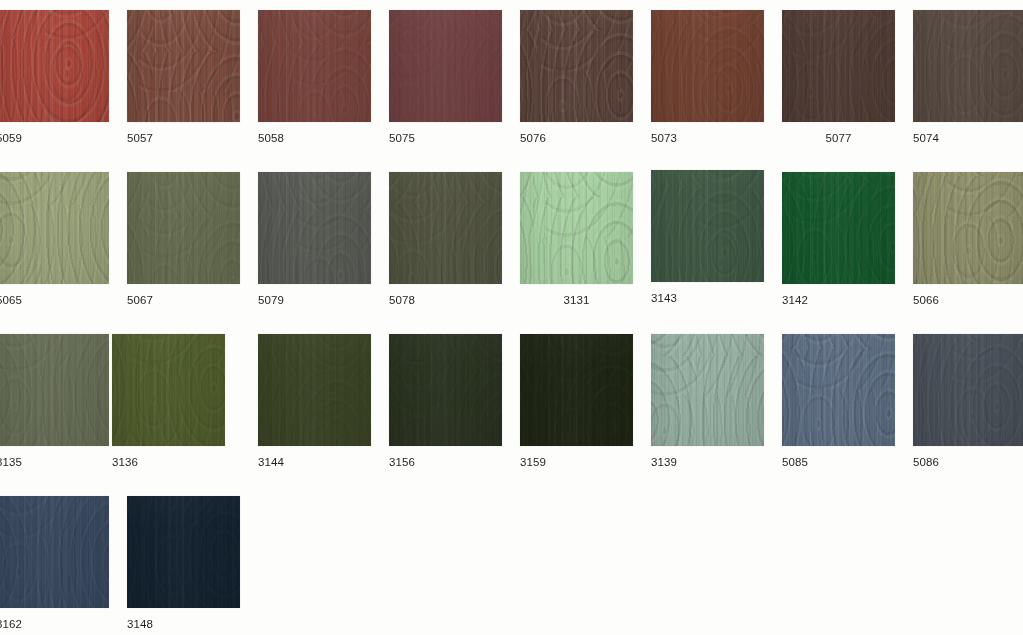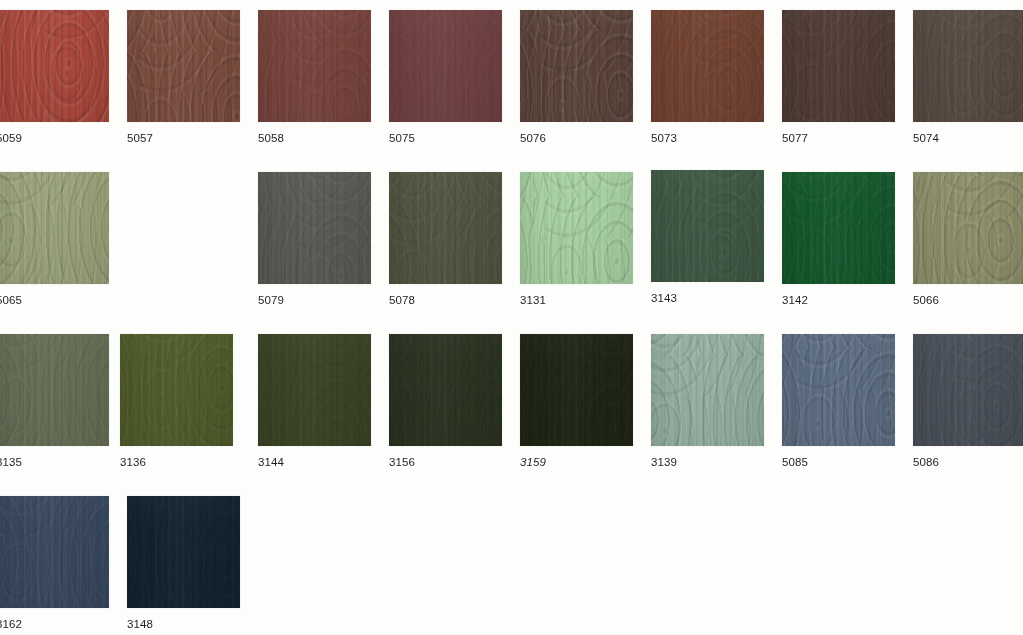--- a/index.html
+++ b/index.html
@@ -167,38 +167,46 @@
         <div class="grain-shade"></div>
       </div>
       <div class="swatch-label" style="color: rgb(35, 31, 32);">5073</div>
     </div>
     <div class="swatch-cell" style="left: 782px; top: 10px; width: 113px;">
       <div class="swatch-chip grain-soft" style="width: 113px; height: 112px; background-color: rgb(78, 58, 51);">
         <div class="grain-vertical"></div>
         <div class="grain-knots" style="background-position: 42px 18px, 18px 58px;"></div>
         <div class="grain-shade"></div>
       </div>
-      <div class="swatch-label" style="color: rgb(35, 31, 32);">5077</div>
+      <div class="swatch-label" style="color: rgb(35, 31, 32); text-align: center;">5077</div>
     </div>
     <div class="swatch-cell" style="left: 913px; top: 10px; width: 113px;">
       <div class="swatch-chip grain-soft" style="width: 113px; height: 112px; background-color: rgb(85, 72, 64);">
         <div class="grain-vertical"></div>
         <div class="grain-knots" style="background-position: 19px 11px, 41px 51px;"></div>
         <div class="grain-shade"></div>
       </div>
       <div class="swatch-label" style="color: rgb(35, 31, 32);">5074</div>
     </div>
     <div class="swatch-cell" style="left: -4px; top: 172px; width: 113px;">
       <div class="swatch-chip grain-strong" style="width: 113px; height: 112px; background-color: rgb(151, 160, 119);">
         <div class="grain-vertical"></div>
         <div class="grain-knots" style="background-position: 56px 4px, 4px 44px;"></div>
         <div class="grain-shade"></div>
       </div>
       <div class="swatch-label" style="color: rgb(35, 31, 32);">5065</div>
     </div>
+    <div class="swatch-cell" style="left: 127px; top: 172px; width: 113px;">
+      <div class="swatch-chip grain-soft" style="width: 113px; height: 112px; background-color: rgb(100, 106, 78);">
+        <div class="grain-vertical"></div>
+        <div class="grain-knots" style="background-position: 33px 57px, 27px 97px;"></div>
+        <div class="grain-shade"></div>
+      </div>
+      <div class="swatch-label" style="color: rgb(35, 31, 32);">5067</div>
+    </div>
     <div class="swatch-cell" style="left: 258px; top: 172px; width: 113px;">
       <div class="swatch-chip grain-soft" style="width: 113px; height: 112px; background-color: rgb(86, 88, 82);">
         <div class="grain-vertical"></div>
         <div class="grain-knots" style="background-position: 10px 50px, 50px 90px;"></div>
         <div class="grain-shade"></div>
       </div>
       <div class="swatch-label" style="color: rgb(35, 31, 32);">5079</div>
     </div>
     <div class="swatch-cell" style="left: 389px; top: 172px; width: 113px;">
       <div class="swatch-chip grain-soft" style="width: 113px; height: 112px; background-color: rgb(80, 82, 63);">
@@ -207,21 +215,21 @@
         <div class="grain-shade"></div>
       </div>
       <div class="swatch-label" style="color: rgb(35, 31, 32);">5078</div>
     </div>
     <div class="swatch-cell" style="left: 520px; top: 172px; width: 113px;">
       <div class="swatch-chip grain-strong" style="width: 113px; height: 112px; background-color: rgb(165, 207, 160);">
         <div class="grain-vertical"></div>
         <div class="grain-knots" style="background-position: 24px 36px, 36px 76px;"></div>
         <div class="grain-shade"></div>
       </div>
-      <div class="swatch-label" style="color: rgb(35, 31, 32);">3131</div>
+      <div class="swatch-label" style="color: rgb(35, 31, 32); text-align: center;">3131</div>
     </div>
     <div class="swatch-cell" style="left: 651px; top: 170px; width: 113px;">
       <div class="swatch-chip grain-soft" style="width: 113px; height: 112px; background-color: rgb(61, 86, 66);">
         <div class="grain-vertical"></div>
         <div class="grain-knots" style="background-position: 1px 29px, 59px 69px;"></div>
         <div class="grain-shade"></div>
       </div>
       <div class="swatch-label" style="color: rgb(35, 31, 32);">3143</div>
     </div>
     <div class="swatch-cell" style="left: 782px; top: 172px; width: 113px;">
@@ -241,21 +249,21 @@
       <div class="swatch-label" style="color: rgb(35, 31, 32);">5066</div>
     </div>
     <div class="swatch-cell" style="left: -4px; top: 334px; width: 113px;">
       <div class="swatch-chip grain-soft" style="width: 113px; height: 112px; background-color: rgb(100, 107, 83);">
         <div class="grain-vertical"></div>
         <div class="grain-knots" style="background-position: 52px 8px, 8px 48px;"></div>
         <div class="grain-shade"></div>
       </div>
       <div class="swatch-label" style="color: rgb(35, 31, 32);">3135</div>
     </div>
-    <div class="swatch-cell" style="left: 120px; top: 334px; width: 105px;">
+    <div class="swatch-cell" style="left: 112px; top: 334px; width: 105px;">
       <div class="swatch-chip grain-soft" style="width: 113px; height: 112px; background-color: rgb(77, 90, 41);">
         <div class="grain-vertical"></div>
         <div class="grain-knots" style="background-position: 29px 1px, 31px 41px;"></div>
         <div class="grain-shade"></div>
       </div>
       <div class="swatch-label" style="color: rgb(35, 31, 32);">3136</div>
     </div>
     <div class="swatch-cell" style="left: 258px; top: 334px; width: 113px;">
       <div class="swatch-chip grain-faint" style="width: 113px; height: 112px; background-color: rgb(57, 66, 36);">
         <div class="grain-vertical"></div>
@@ -271,21 +279,21 @@
         <div class="grain-shade"></div>
       </div>
       <div class="swatch-label" style="color: rgb(35, 31, 32);">3156</div>
     </div>
     <div class="swatch-cell" style="left: 520px; top: 334px; width: 113px;">
       <div class="swatch-chip grain-faint" style="width: 113px; height: 112px; background-color: rgb(30, 36, 19);">
         <div class="grain-vertical"></div>
         <div class="grain-knots" style="background-position: 20px 40px, 40px 80px;"></div>
         <div class="grain-shade"></div>
       </div>
-      <div class="swatch-label" style="color: rgb(35, 31, 32); font-style: italic;">3159</div>
+      <div class="swatch-label" style="color: rgb(35, 31, 32);">3159</div>
     </div>
     <div class="swatch-cell" style="left: 651px; top: 334px; width: 113px;">
       <div class="swatch-chip grain-strong" style="width: 113px; height: 112px; background-color: rgb(147, 173, 160);">
         <div class="grain-vertical"></div>
         <div class="grain-knots" style="background-position: 57px 33px, 3px 73px;"></div>
         <div class="grain-shade"></div>
       </div>
       <div class="swatch-label" style="color: rgb(35, 31, 32);">3139</div>
     </div>
     <div class="swatch-cell" style="left: 782px; top: 334px; width: 113px;">

